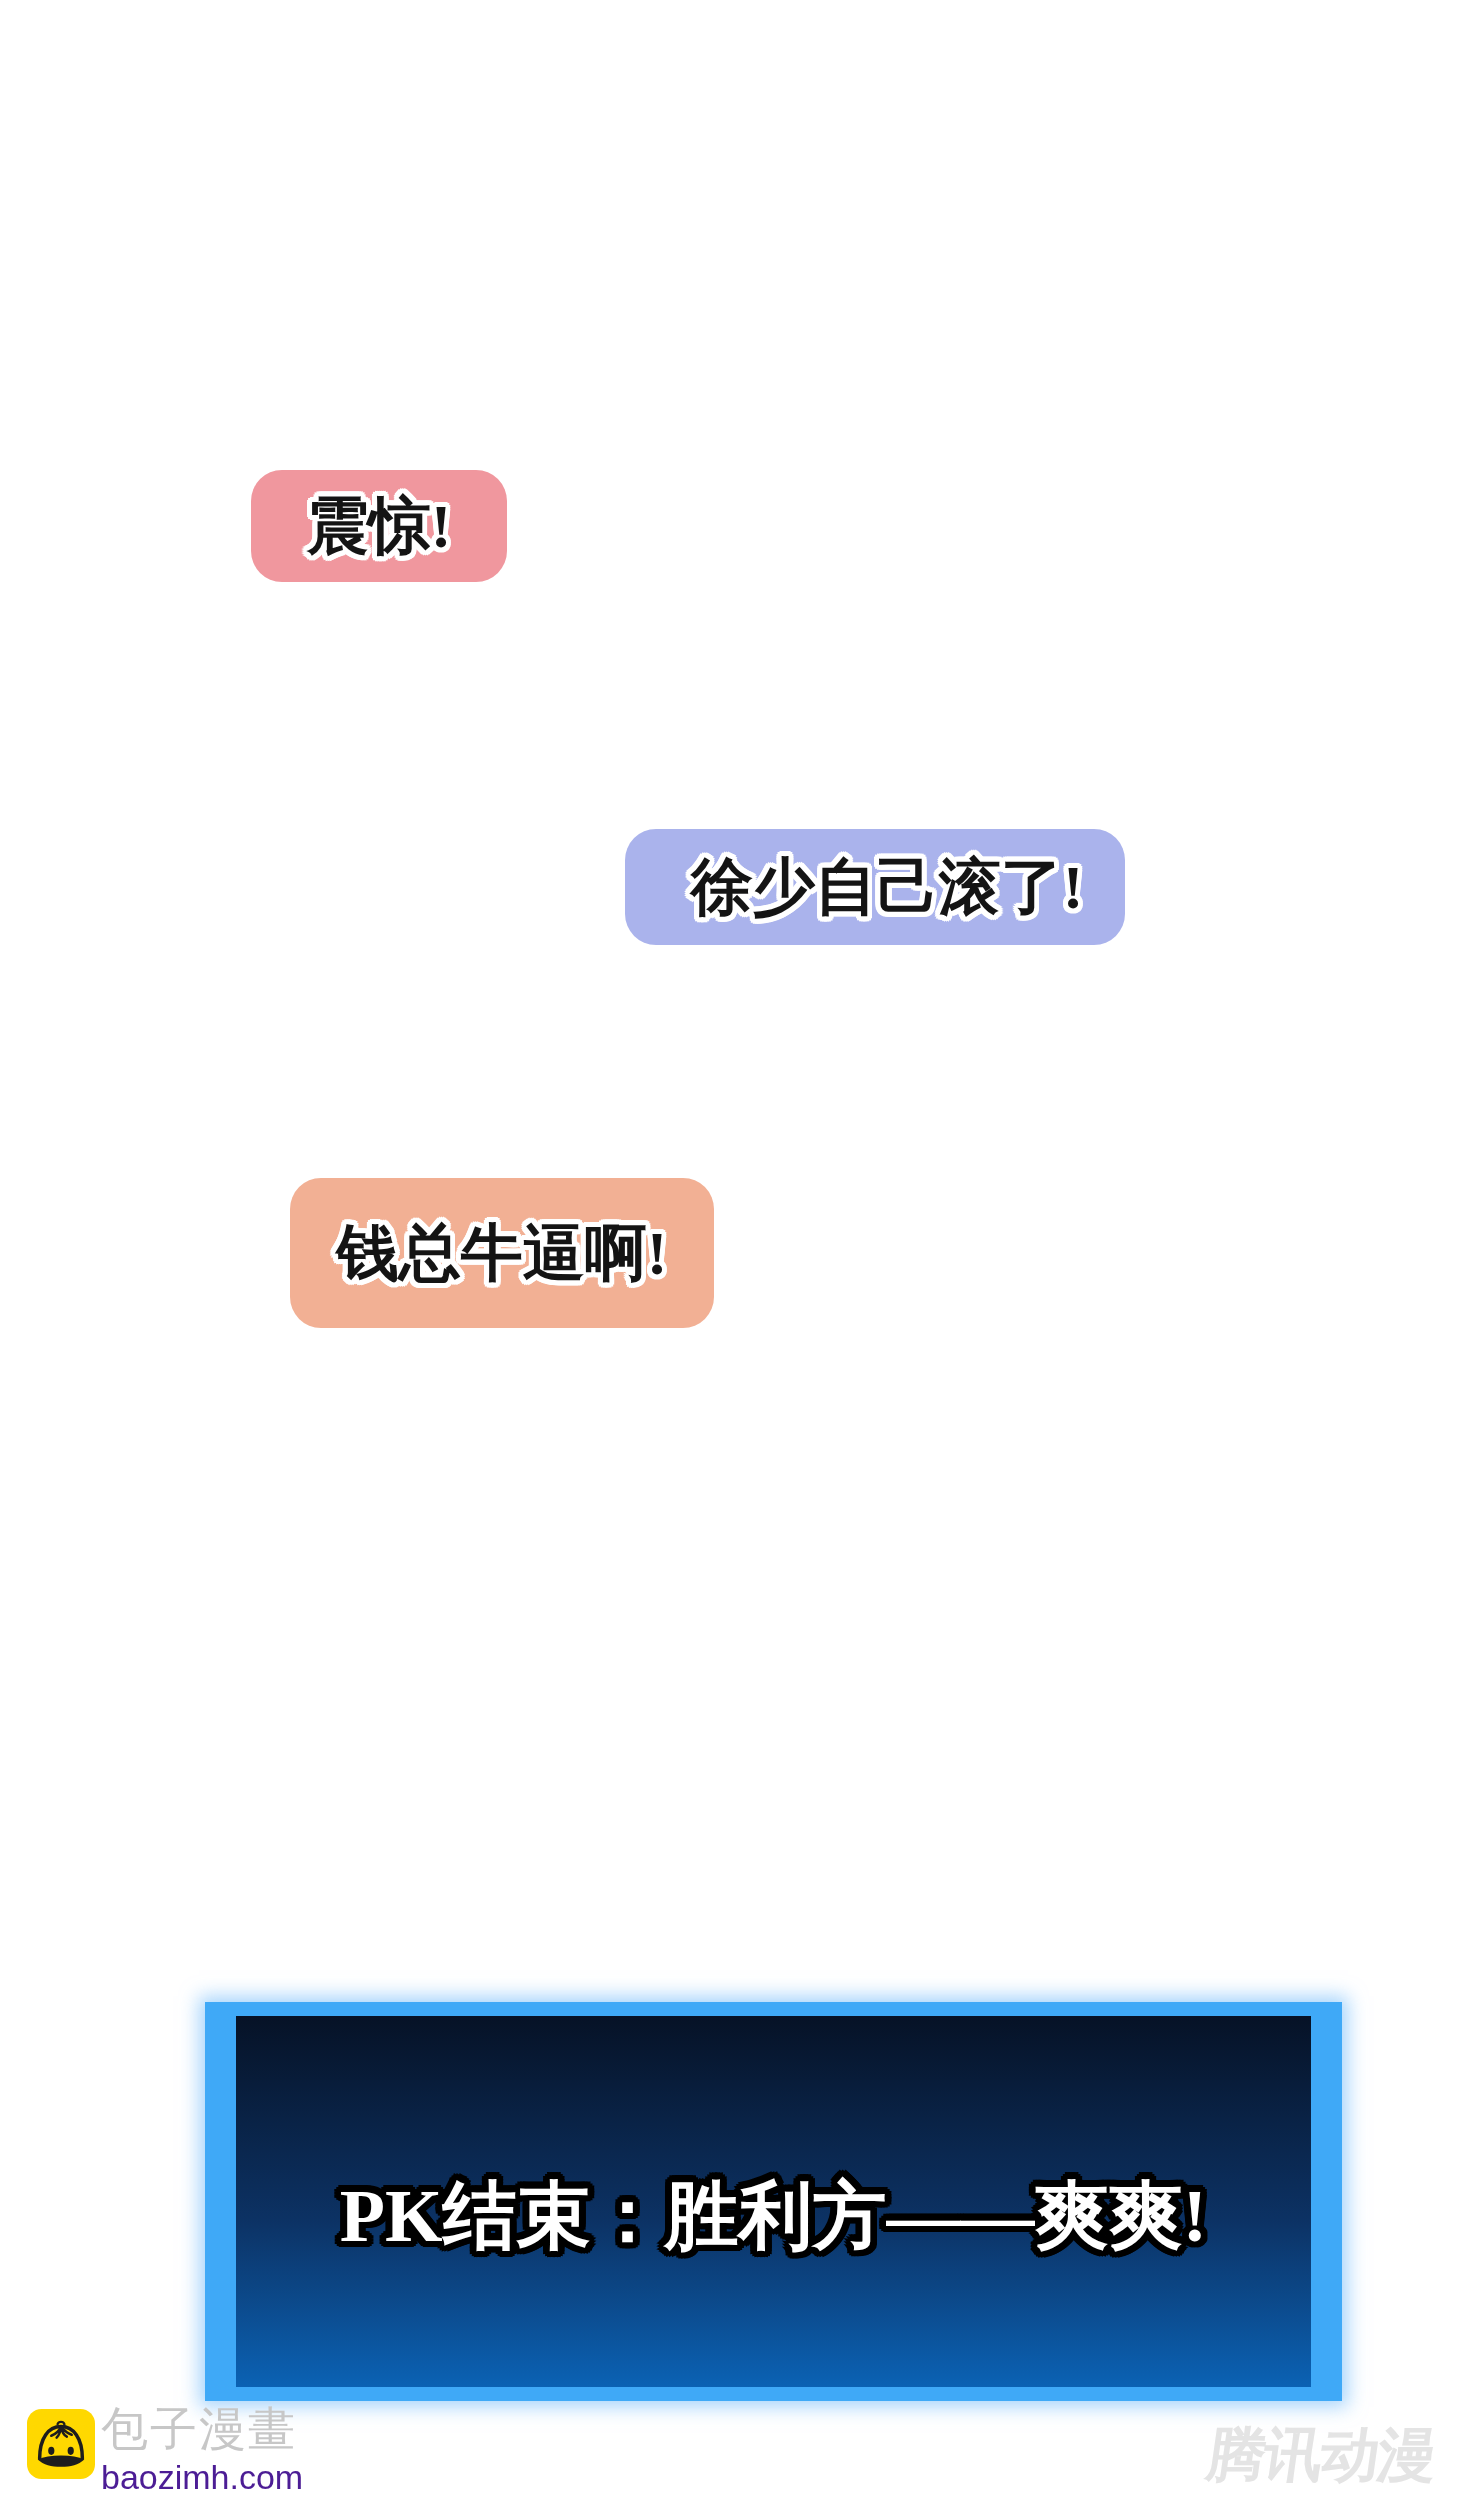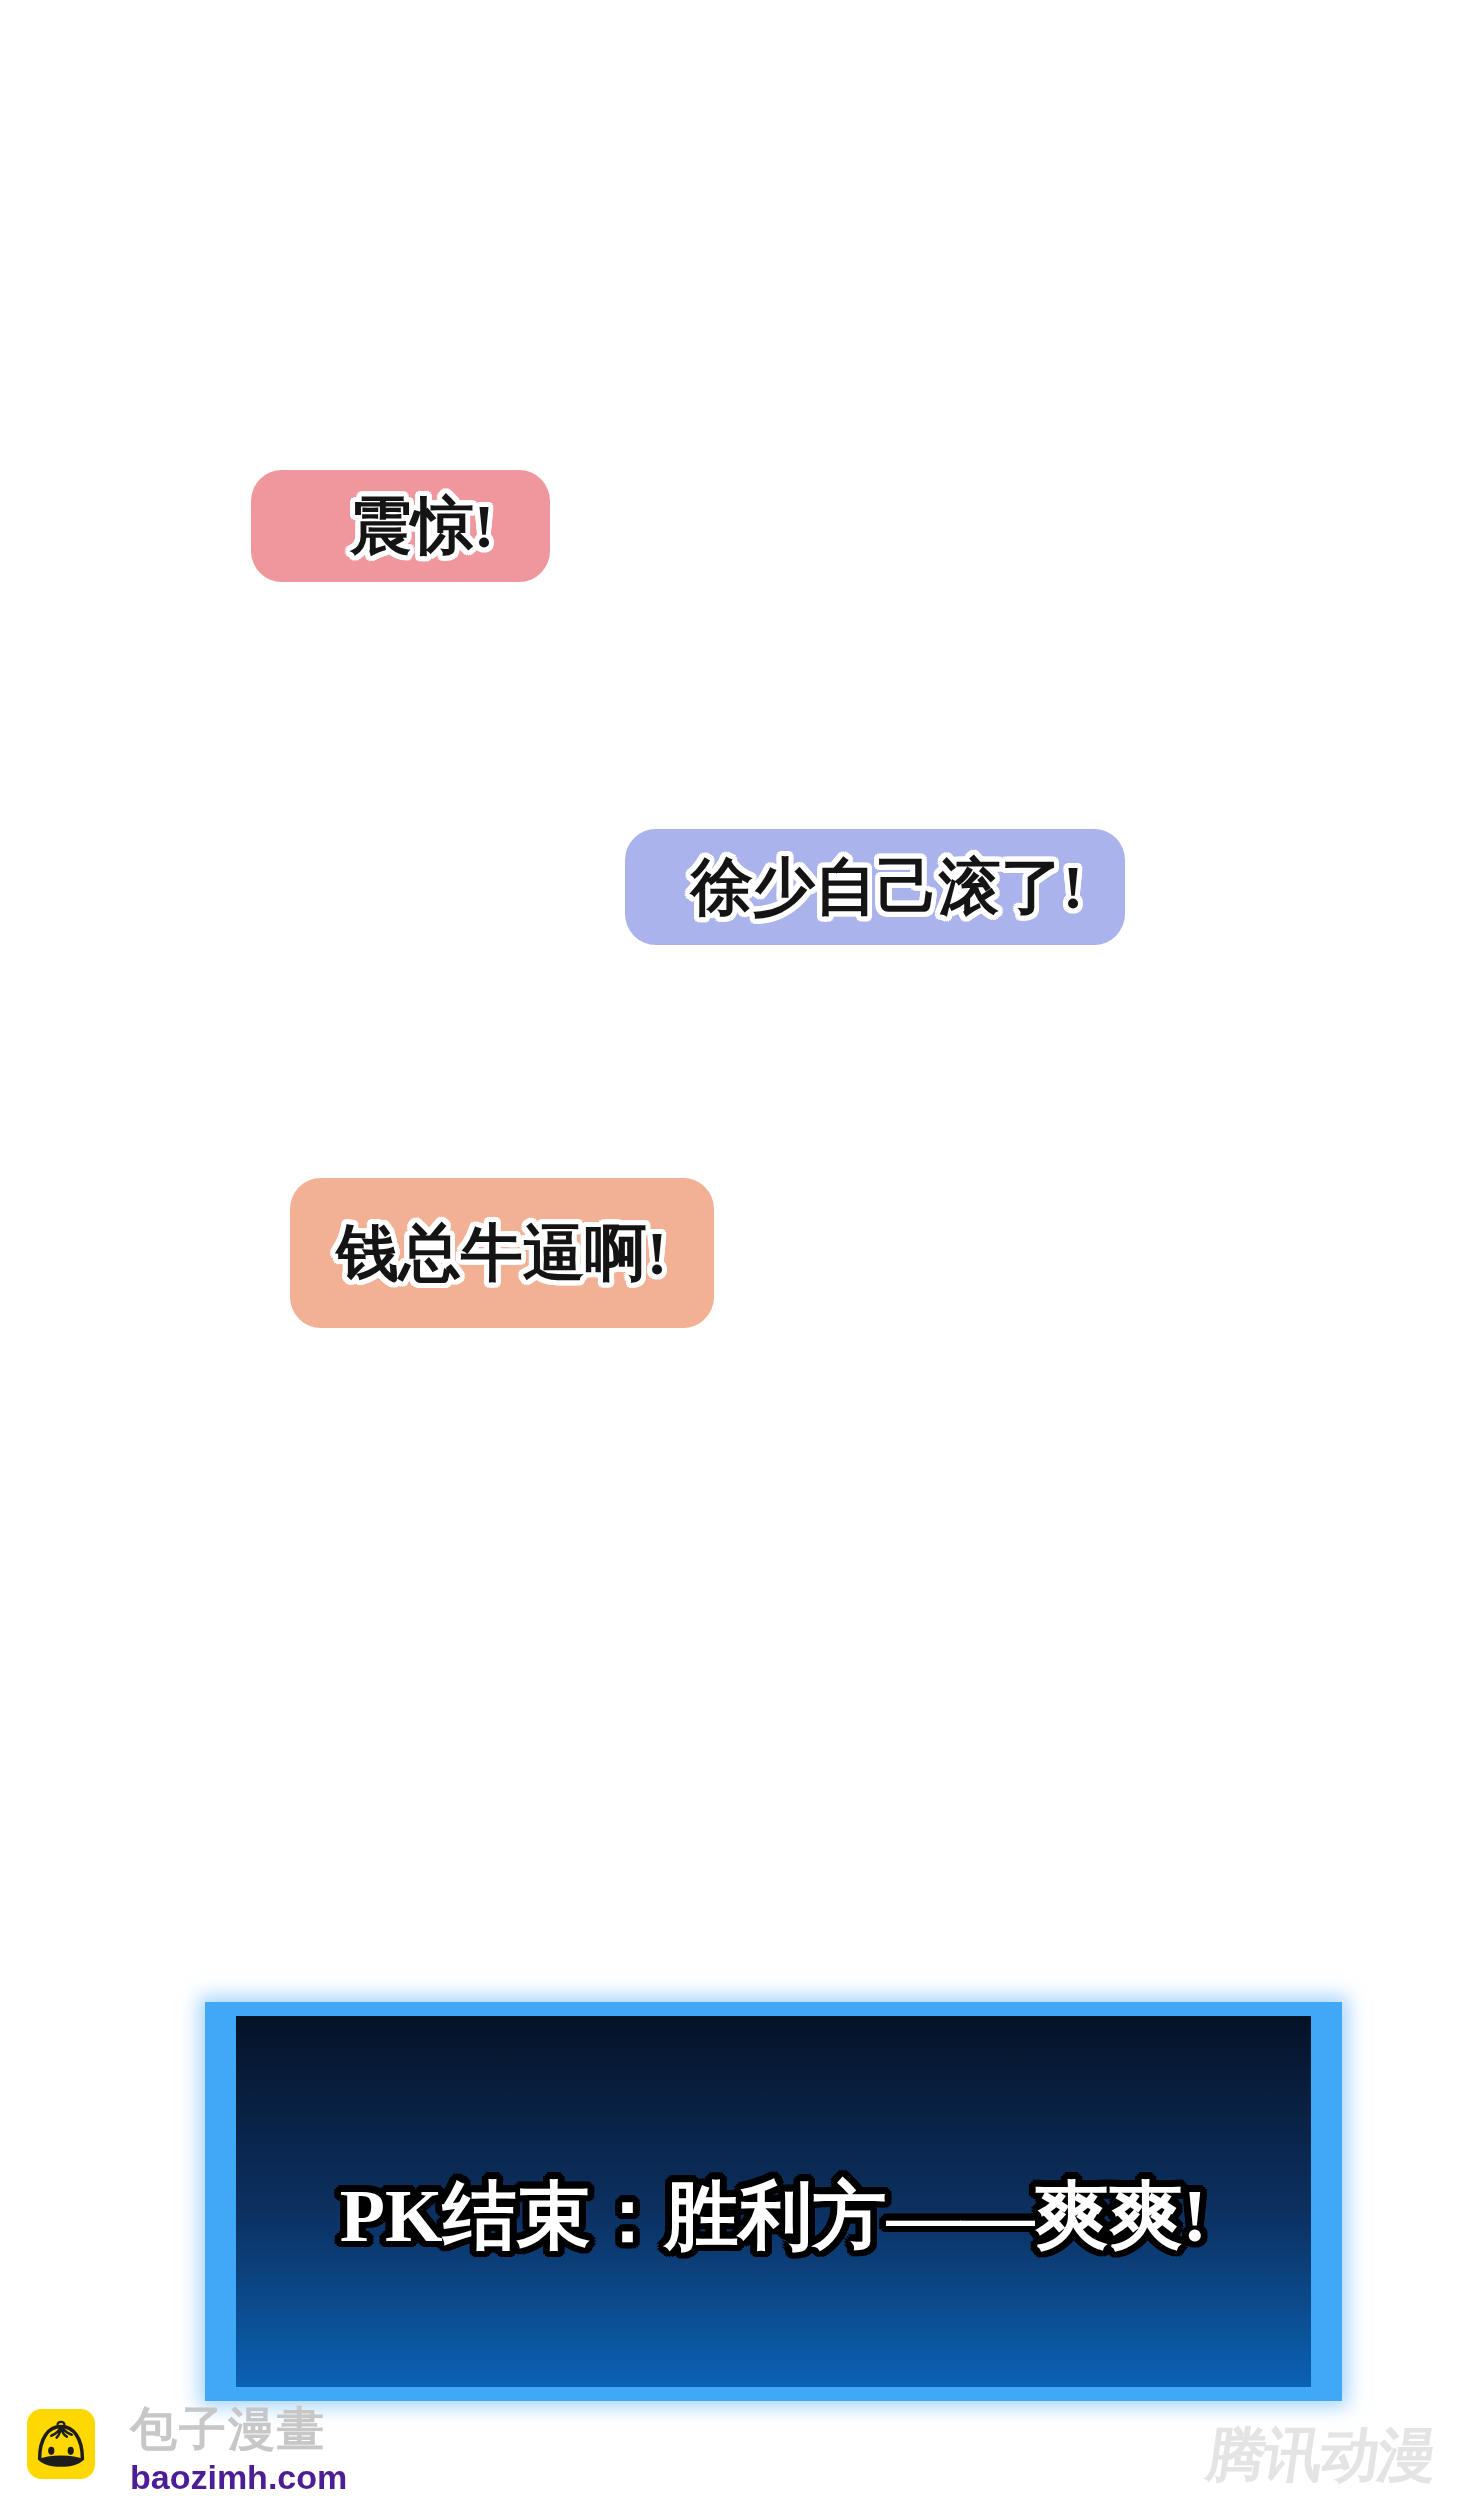--- a/index.html
+++ b/index.html
@@ -29,21 +29,21 @@
     font-size: 62px;
     line-height: 1;
     color: #141414;
     white-space: nowrap;
     text-shadow:
       -4.9px 0 #fff, 4.9px 0 #fff, 0 -4.9px #fff, 0 4.9px #fff,
       -3.9px -3.9px #fff, 3.9px -3.9px #fff, -3.9px 3.9px #fff, 3.9px 3.9px #fff,
       -4.9px -2px #fff, 4.9px -2px #fff, -4.9px 2px #fff, 4.9px 2px #fff,
       -2px -4.9px #fff, 2px -4.9px #fff, -2px 4.9px #fff, 2px 4.9px #fff;
   }
-  .bubble-1 { left: 251px; top: 470px;  width: 256px; height: 112px; padding-left: 43px; }
+  .bubble-1 { left: 251px; top: 470px;  width: 256px; height: 112px; }
   .bubble-2 { left: 625px; top: 829px;  width: 476px; height: 116px; padding-left: 24px; }
   .bubble-3 { left: 290px; top: 1178px; width: 424px; height: 150px; }
   .bubble-4 { left: 675px; top: 1480px; width: 491px; height: 116px; }
 
   
   .banner {
     position: absolute;
     left: 177px; top: 2002px;
     width: 1137px; height: 399px;
     box-sizing: border-box;
@@ -72,21 +72,21 @@
   }
 
   
   .wm-baozi {
     position: absolute;
     left: 27px; top: 2405px;
     display: flex;
     align-items: flex-start;
   }
   .baozi-icon { width: 68px; height: 70px; margin-top: 3.9px; display: block; }
-  .wm-baozi-textcol { margin-left: 35px; font-weight: bold; }
+  .wm-baozi-textcol { margin-left: 6px; }
   .wm-baozi-title {
     font-size: 47px;
     line-height: 1;
     color: #c7c7c7;
     letter-spacing: 2px;
     white-space: nowrap;
   }
   .wm-baozi-url {
     font-size: 34px;
     line-height: 1;

